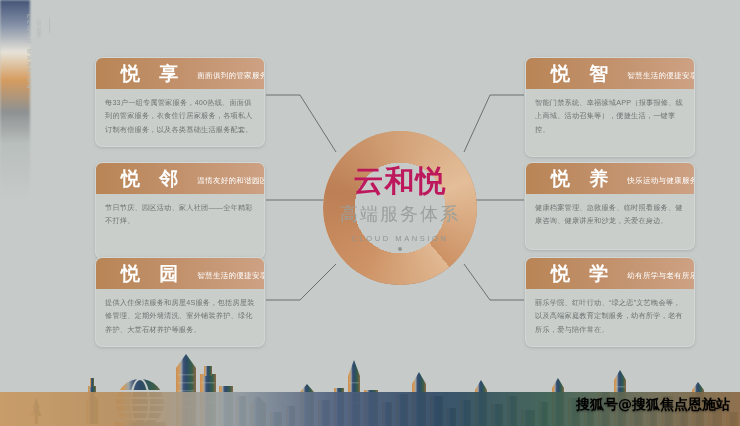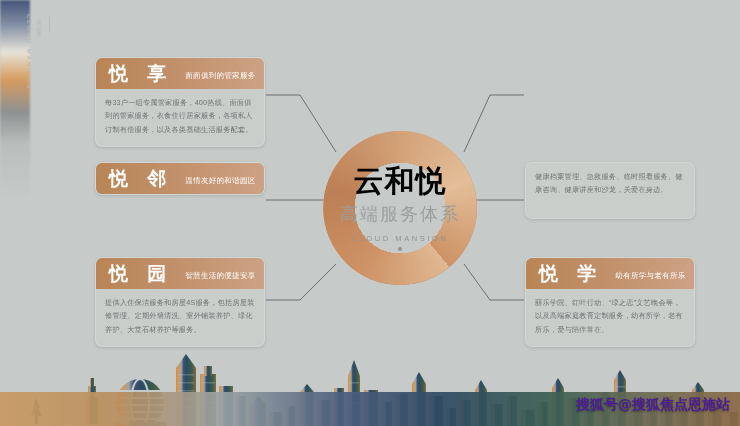--- a/index.html
+++ b/index.html
@@ -67,21 +67,21 @@
     -webkit-mask:radial-gradient(circle, transparent calc(50% - 9px), #000 calc(50% - 9px));
     mask:radial-gradient(circle, transparent calc(50% - 9px), #000 calc(50% - 9px));
     pointer-events:none;
   }
   .center-inner{
     position:absolute;left:0;top:0;width:100%;height:100%;
     display:flex;flex-direction:column;align-items:center;justify-content:center;
     z-index:5;
   }
   .center-title{
-    font-size:30px;font-weight:700;color:#000000;letter-spacing:1px;
+    font-size:30px;font-weight:700;color:#be185d;letter-spacing:1px;
     line-height:1.05;
   }
   .center-sub{
     margin-top:5px;font-size:18px;color:#9aa09e;letter-spacing:2px;font-weight:400;
   }
   .center-en{
     margin-top:8px;font-size:7.5px;color:#8e9593;letter-spacing:2.6px;
   }
   .center-dot{
     margin-top:4px;width:4px;height:4px;border-radius:50%;background:#8e9593;
@@ -93,42 +93,42 @@
   
   .card{
     position:absolute;width:170px;border-radius:7px;
     background:#c9cecb;
     box-shadow:0 1px 3px rgba(90,95,95,.25);
     overflow:hidden;z-index:3;
     border:1px solid rgba(255,255,255,.18);
     box-sizing:border-box;
   }
   .card-head{
-    height:31px;display:flex;align-items:center;padding:0 13px;
+    height:31px;display:flex;align-items:center;padding:0 25px;
     background:linear-gradient(90deg,#b98556 0%,#c1906a 45%,#cda183 100%);
   }
   .card-title{
     font-size:19px;font-weight:700;color:#ffffff;letter-spacing:7px;
     line-height:1;white-space:nowrap;
   }
   .card-sub{
     font-size:7.5px;color:#ffffff;margin-left:12px;margin-top:5px;
     letter-spacing:.3px;white-space:nowrap;font-weight:400;
   }
   .card-body{
     padding:7px 9px 10px 9px;
     font-size:7.2px;line-height:1.85;color:#6d7472;
     letter-spacing:.2px;
   }
   .card.tall .card-body{padding-bottom:14px;}
 
   
   .watermark{
     position:absolute;right:10px;bottom:12px;
-    font-size:14px;font-weight:700;color:#4c1d95;
+    font-size:14px;font-weight:700;color:#000000;
     letter-spacing:0px;z-index:9;
     text-shadow:0 1px 2px rgba(0,0,0,.35);
     font-family:"DejaVu Sans",sans-serif;
     text-align:right;
   }
 </style>
 </head>
 <body>
 
 <div id="stage">
@@ -164,32 +164,44 @@
       <span class="card-sub">面面俱到的管家服务</span>
     </div>
     <div class="card-body">每33户一组专属管家服务，400热线、面面俱到的管家服务，衣食住行居家服务，各项私人订制有偿服务，以及各类基础生活服务配套。</div>
   </div>
 
   <div class="card tall" style="left:95px;top:162px;">
     <div class="card-head">
       <span class="card-title">悦  邻</span>
       <span class="card-sub">温情友好的和谐园区</span>
     </div>
+    <div class="card-body" style="padding-bottom:30px;">节日节庆、园区活动、家人社团——全年精彩不打烊。</div>
   </div>
 
   <div class="card" style="left:95px;top:257px;">
     <div class="card-head">
       <span class="card-title">悦  园</span>
       <span class="card-sub">智慧生活的便捷安享</span>
     </div>
     <div class="card-body">提供入住保洁服务和房屋4S服务，包括房屋装修管理、定期外墙清洗、室外铺装养护、绿化养护、大堂石材养护等服务。</div>
   </div>
 
+  <div class="card" style="left:525px;top:57px;">
+    <div class="card-head">
+      <span class="card-title">悦  智</span>
+      <span class="card-sub">智慧生活的便捷安享</span>
+    </div>
+    <div class="card-body" style="padding-bottom:20px;">智能门禁系统、幸福缘城APP（报事报修、线上商城、活动召集等），便捷生活，一键掌控。</div>
+  </div>
 
   <div class="card" style="left:525px;top:162px;">
+    <div class="card-head">
+      <span class="card-title">悦  养</span>
+      <span class="card-sub">快乐运动与健康服务</span>
+    </div>
     <div class="card-body" style="padding-bottom:21px;">健康档案管理、急救服务、临时照看服务、健康咨询、健康讲座和沙龙，关爱在身边。</div>
   </div>
 
   <div class="card" style="left:525px;top:257px;">
     <div class="card-head">
       <span class="card-title">悦  学</span>
       <span class="card-sub">幼有所学与老有所乐</span>
     </div>
     <div class="card-body">丽乐学院、红叶行动、“绿之恋”文艺晚会等，以及高端家庭教育定制服务，幼有所学，老有所乐，爱与陪伴常在。</div>
   </div>

